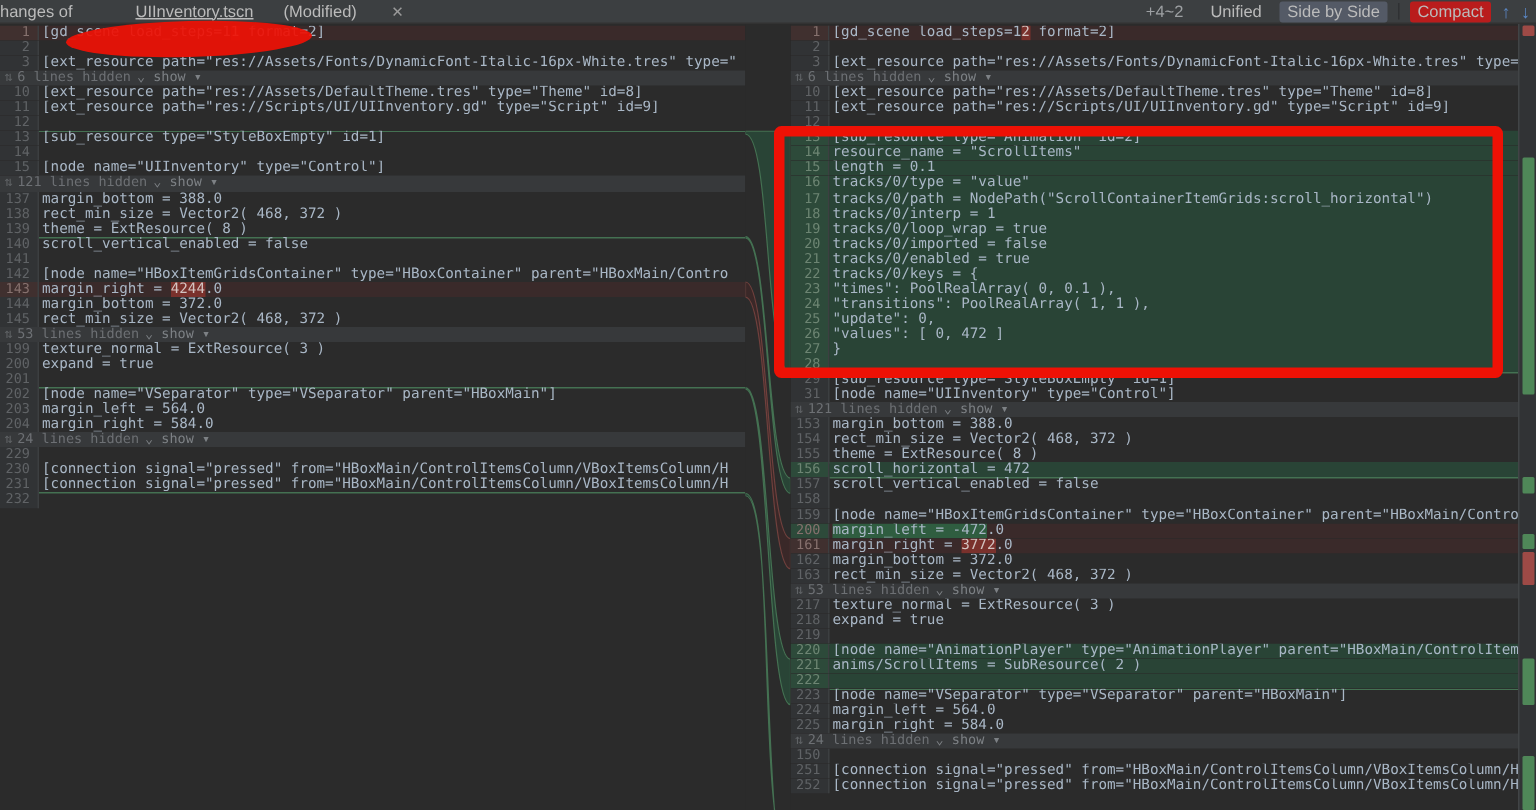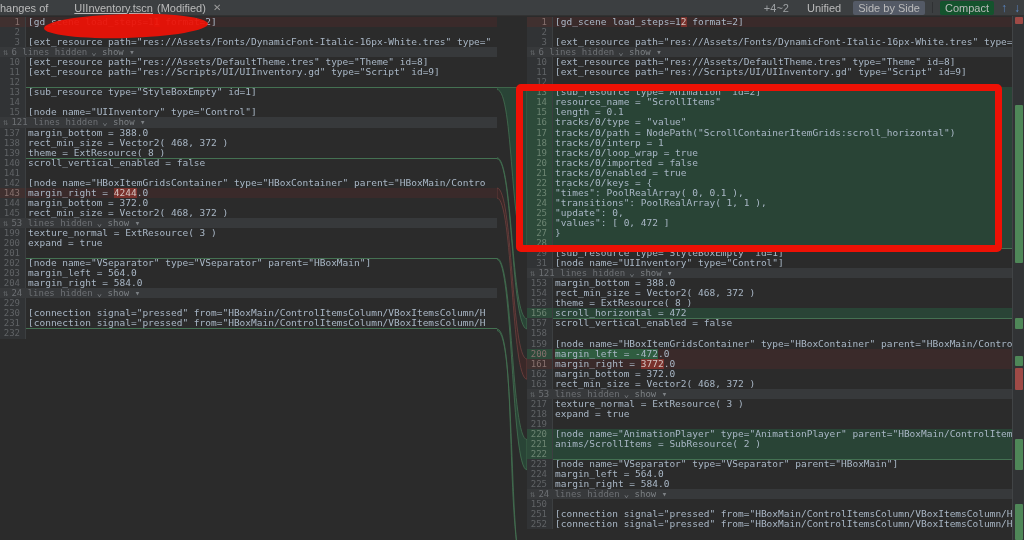--- a/index.html
+++ b/index.html
@@ -2,28 +2,28 @@
 <html><head>
 <meta charset="utf-8">
 <style>
   html,body{margin:0;padding:0;background:#2b2b2b;width:1024px;height:540px;overflow:hidden;}
   *{box-sizing:border-box;}
   body{font-family:"Liberation Sans",sans-serif;position:relative;}
 
   
   .titlebar{height:16px;background:#3c3f41;display:flex;align-items:center;justify-content:space-between;
             border-bottom:1px solid #323232;padding:0 4px 0 0;position:relative;z-index:3;}
-  .tab{display:flex;align-items:center;gap:4px;color:#bbbbbb;font-size:11px;padding-left:0;white-space:nowrap;}
+  .tab{display:flex;align-items:center;gap:20px;color:#bbbbbb;font-size:11px;padding-left:0;white-space:nowrap;}
   .tab .fname{text-decoration:underline;margin-left:22px;}
   .tab .close{color:#9b9b9b;font-size:10px;margin-left:3px;cursor:pointer;}
   .viewctl{display:flex;align-items:center;gap:7px;color:#afb1b3;font-size:11px;}
   .viewctl .summary{color:#9da0a3;margin-right:6px;}
   .btn{padding:0 5px;border-radius:2px;line-height:14px;height:14px;color:#bbbbbb;cursor:pointer;}
   .btn.sel{background:#545a66;}
-  .btn.sel2{background:#14532d;}
+  .btn.sel2{background:#b91c1c;}
   .vsep{width:1px;height:11px;background:#2f3133;}
   .arrow{font-size:12px;color:#5a87c5;cursor:pointer;line-height:14px;}
 
   
   .diff{display:flex;height:524px;position:relative;}
   .pane{position:relative;overflow:hidden;background:#2b2b2b;padding-top:1px;}
   .pane.left{width:497px;}
   .pane.right{width:485px;}
   .divider{width:30px;position:relative;background:#2b2b2b;}
   .divider svg{position:absolute;left:0;top:-16px;}

